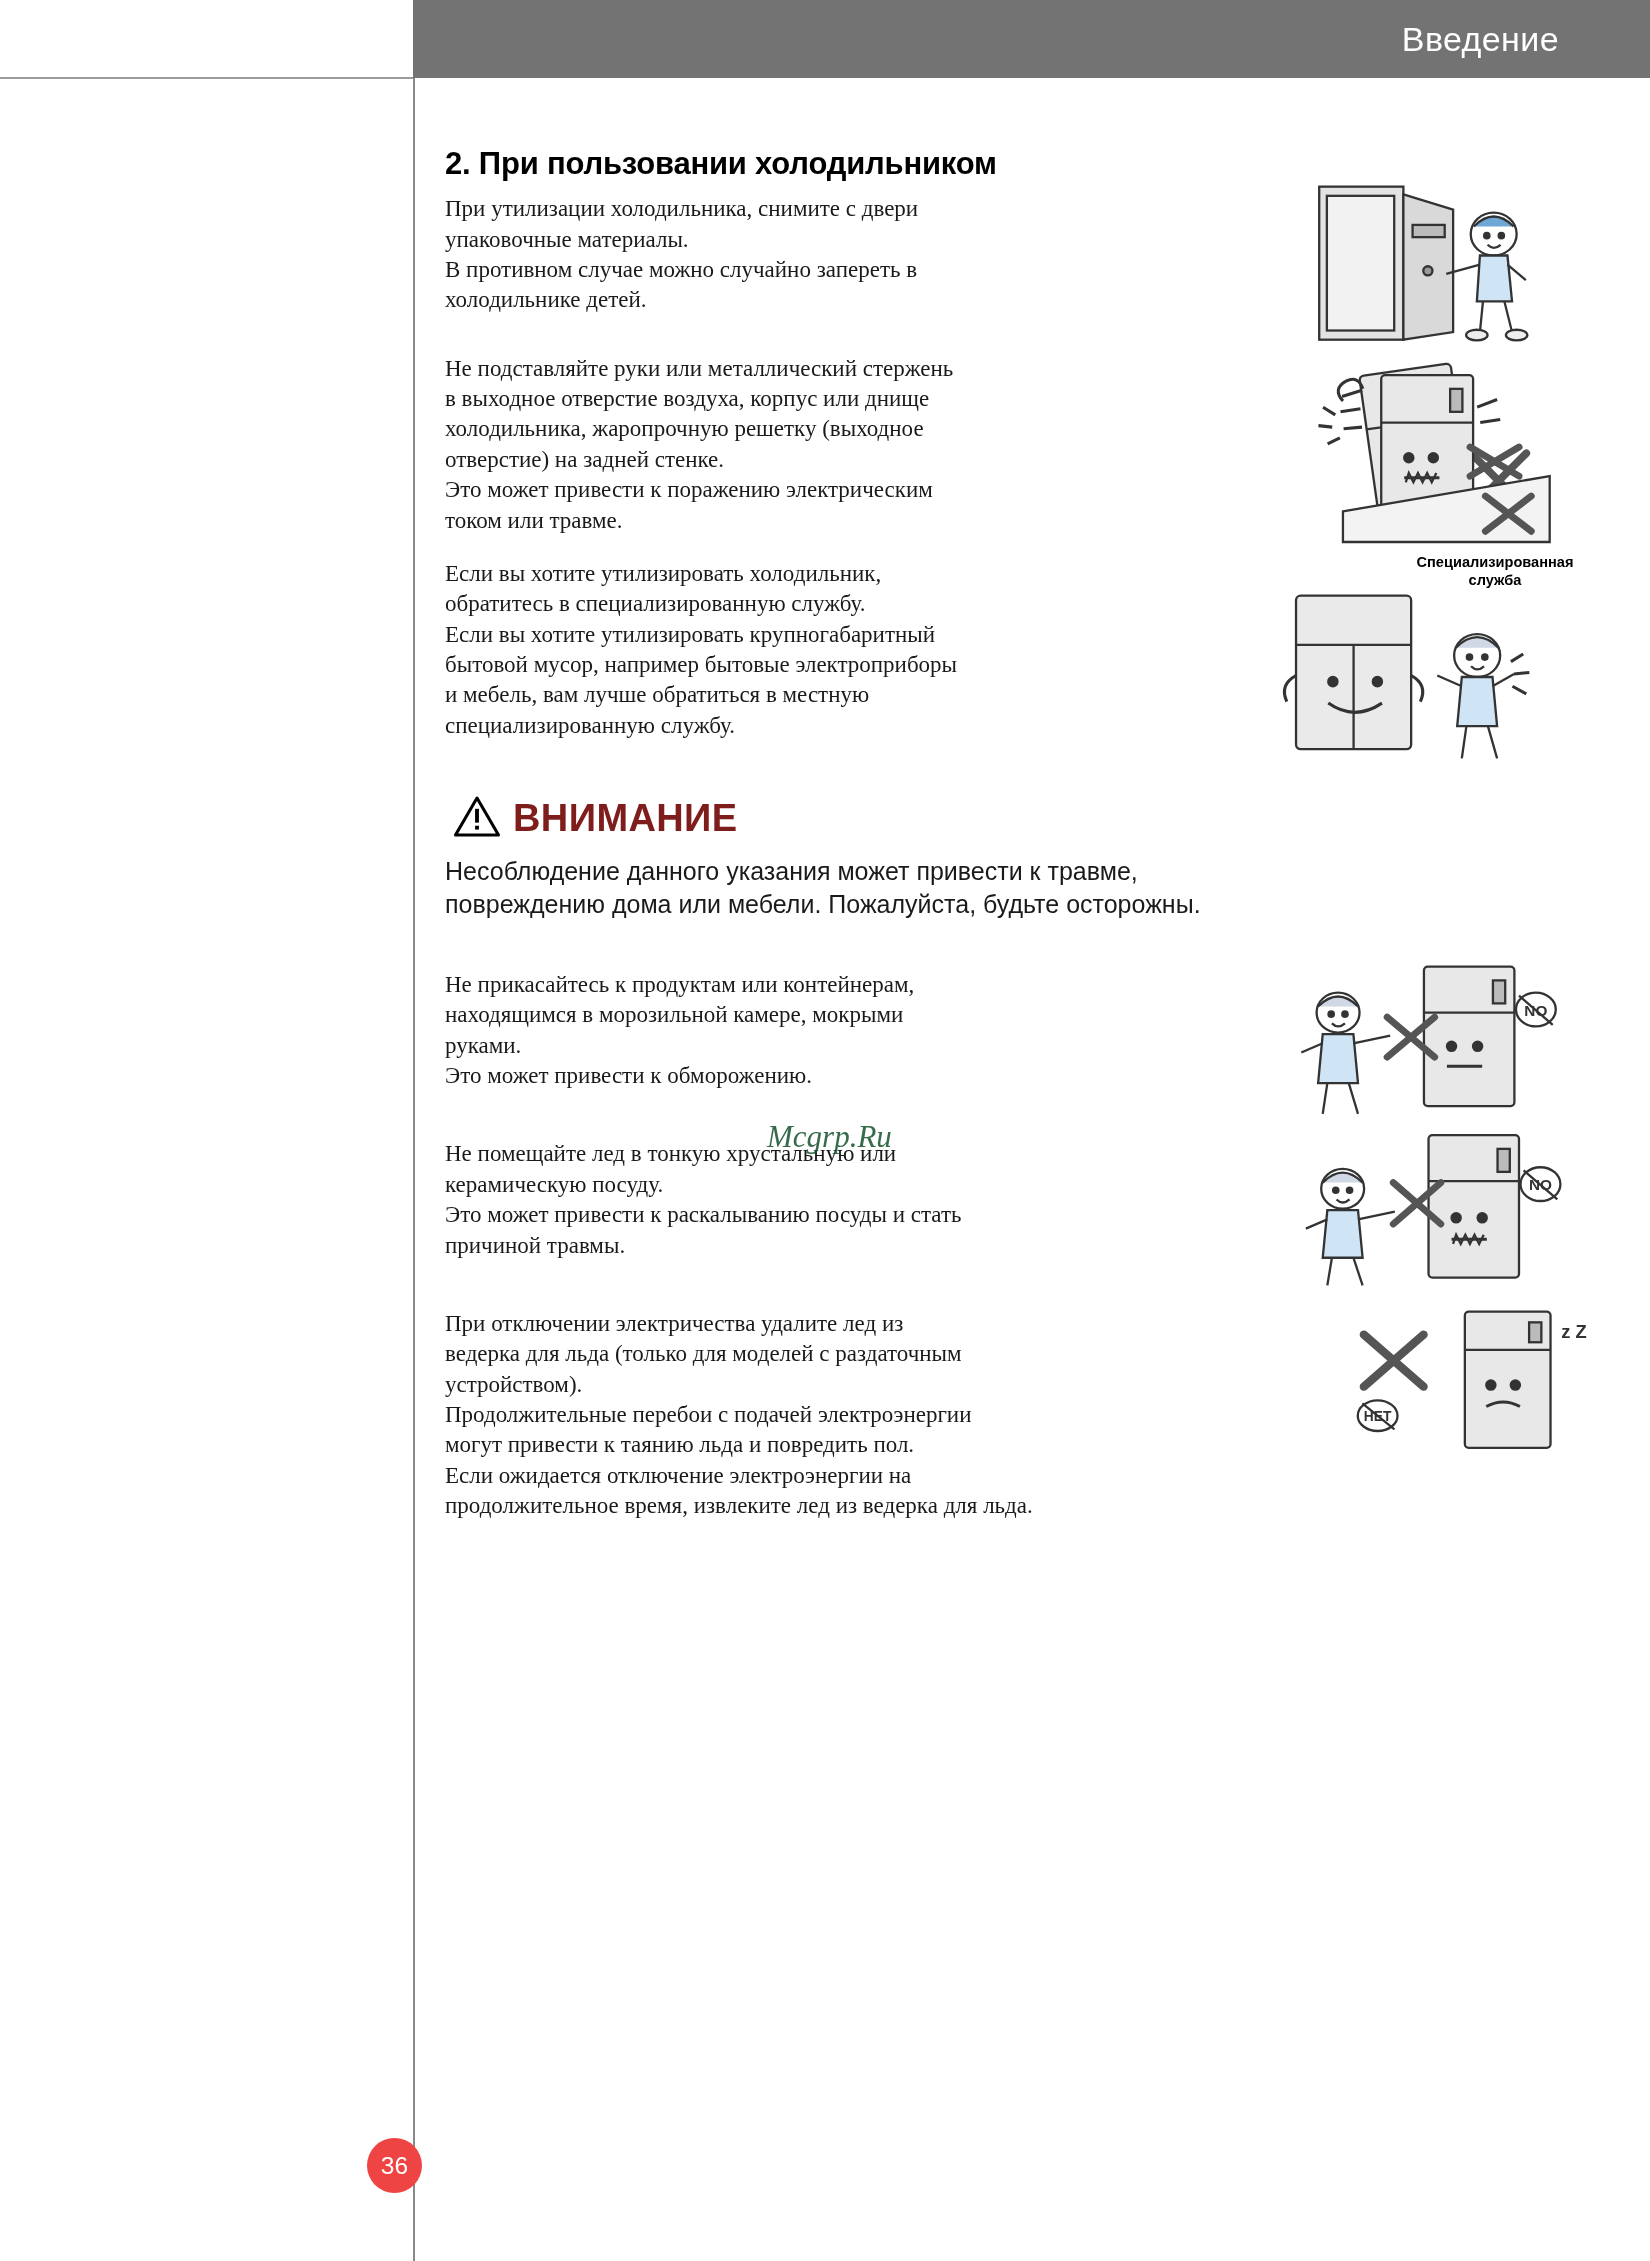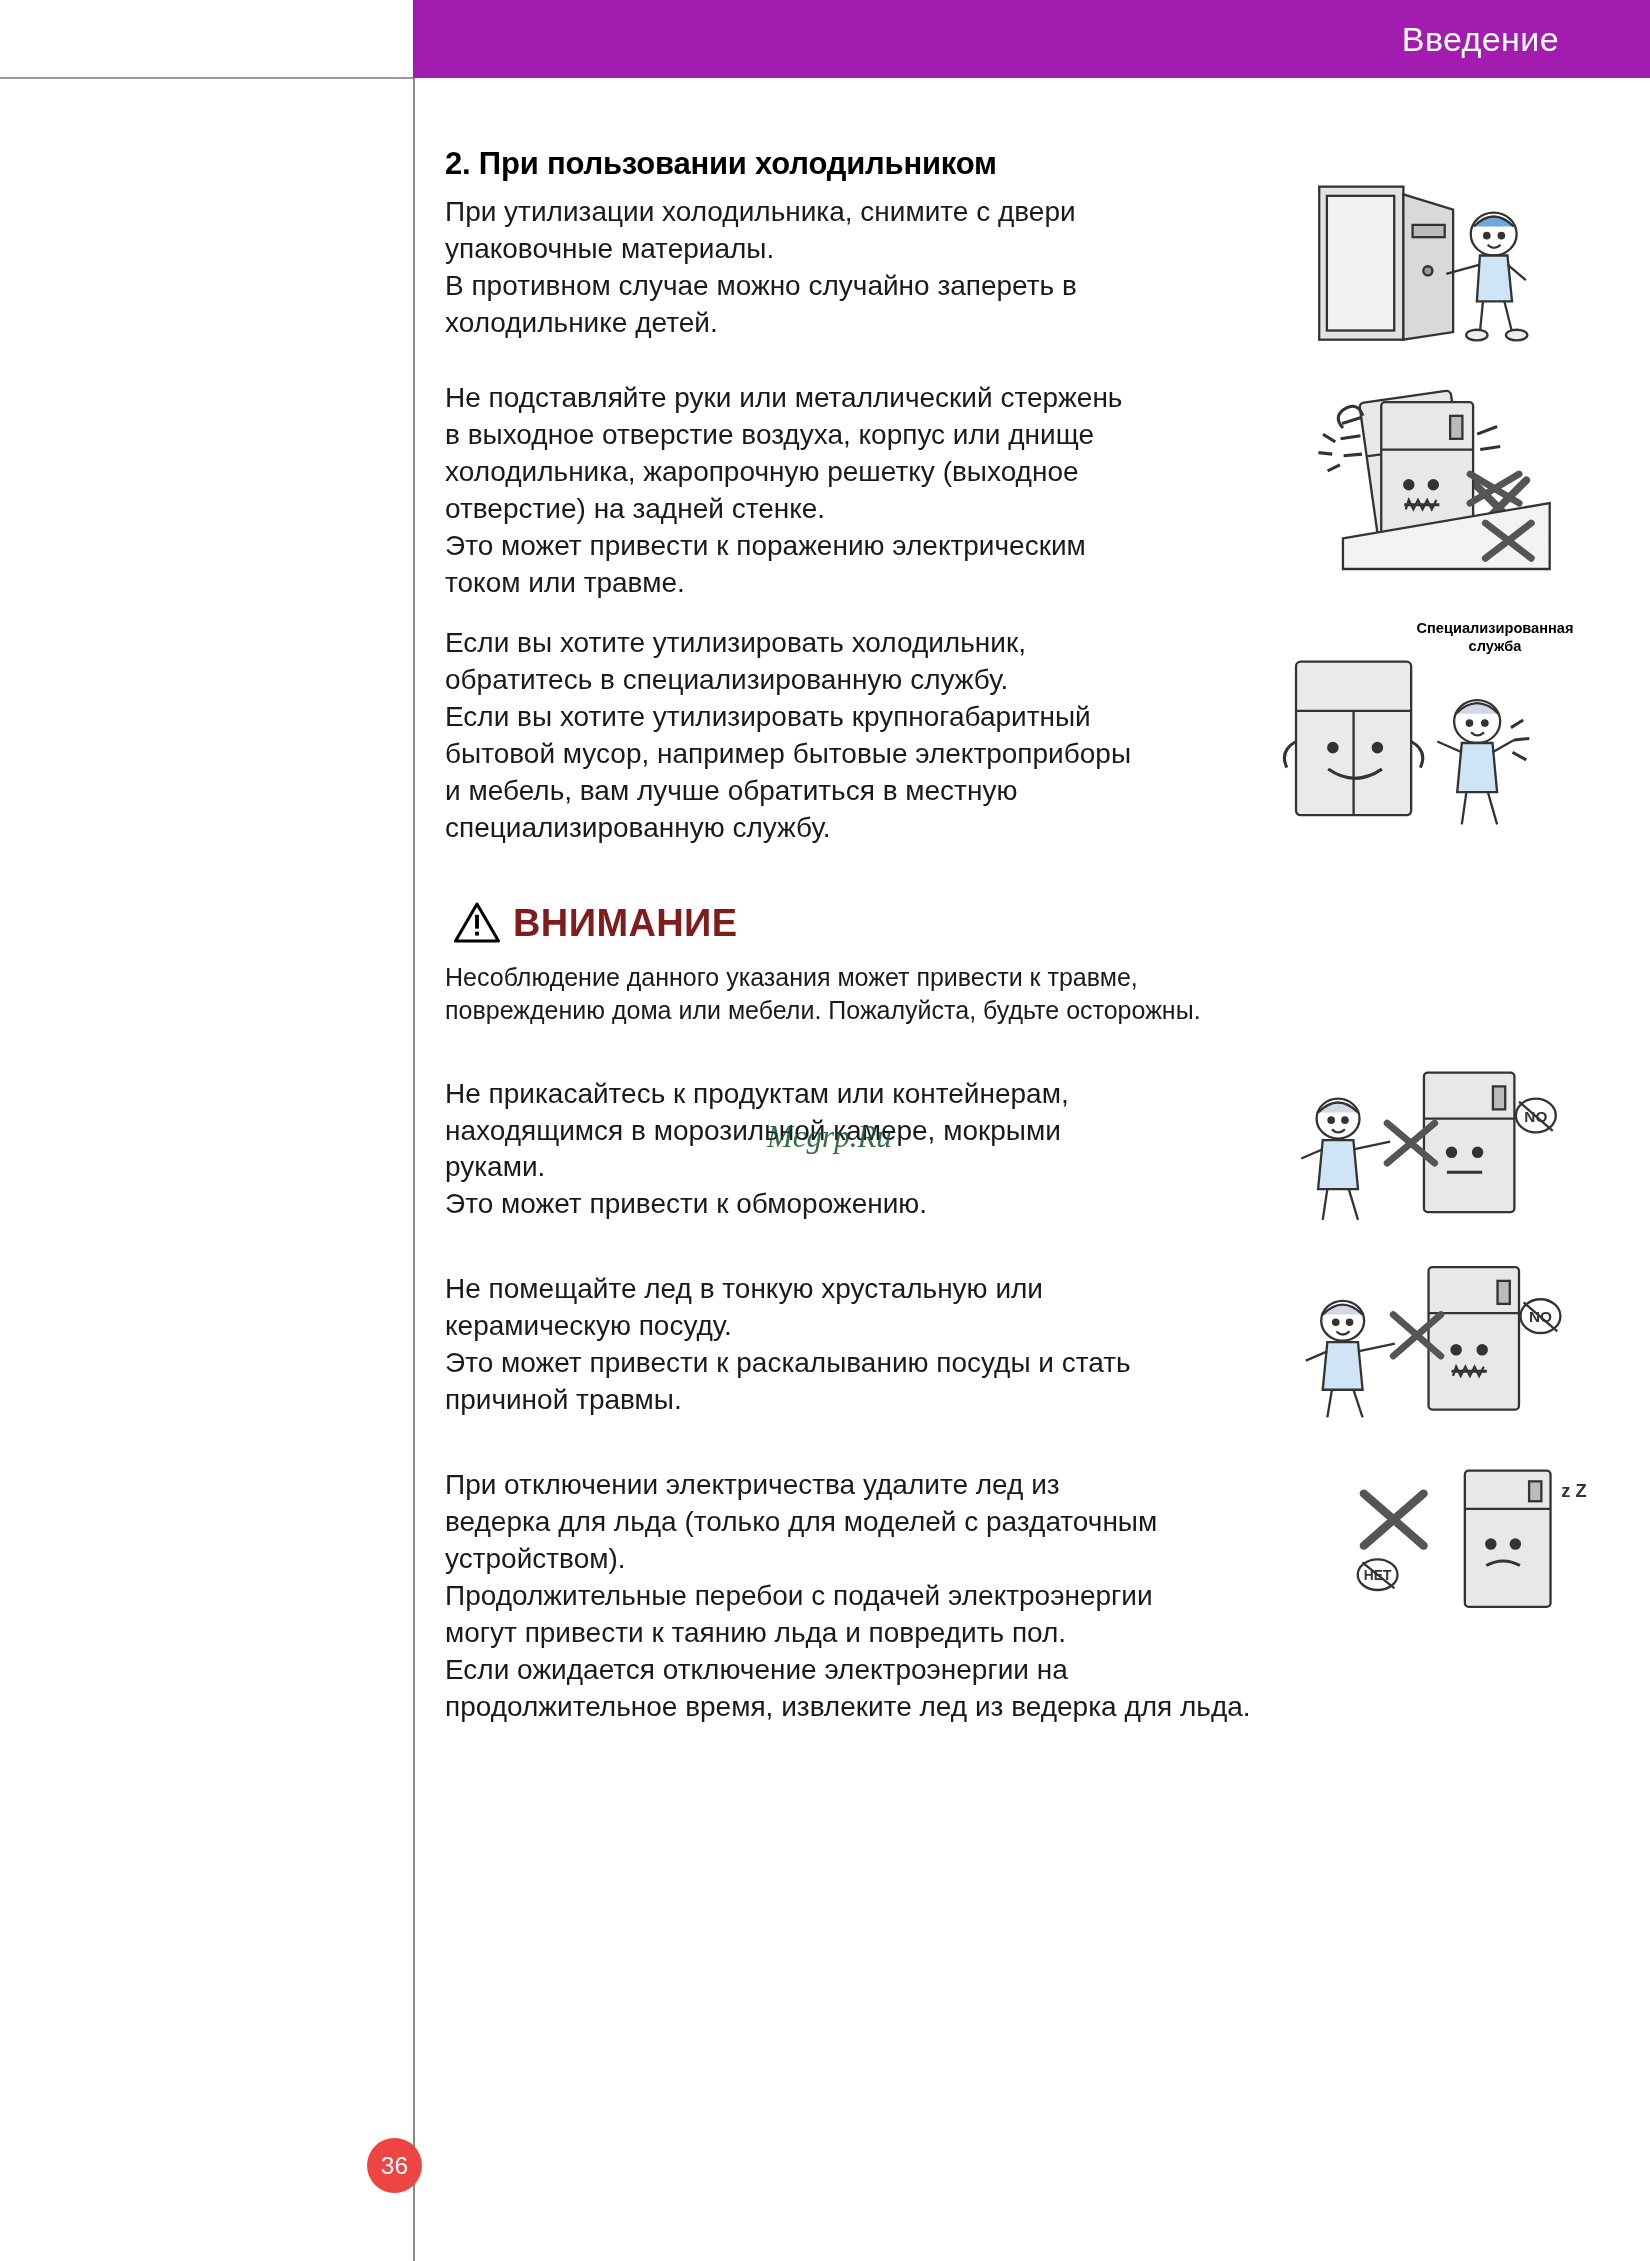--- a/index.html
+++ b/index.html
@@ -23,21 +23,21 @@
     background: #ffffff;
   }
 
   
   .header-bar {
     position: absolute;
     left: 413px;
     top: 0;
     width: 1238px;
     height: 78px;
-    background: #a21caf;
+    background: #737373;
   }
   .header-title {
     position: absolute;
     right: 92px;
     top: 20px;
     font-size: 34px;
     color: #ffffff;
     letter-spacing: 0.4px;
     white-space: nowrap;
   }
@@ -75,24 +75,25 @@
     color: #000000;
     margin: 0 0 12.3px 0;
     letter-spacing: -0.2px;
   }
 
   .block {
     position: relative;
     margin-bottom: 23px;
   }
   .block .text {
-    font-size: 28px;
+    font-size: 23px;
     line-height: 1.32;
     color: #1a1a1a;
     white-space: pre-line;
+    font-family: Liberation Serif, serif;
   }
   .block.with-art .text {
     width: 813px;
   }
 
   
   .art {
     position: absolute;
     right: -7.7px;
     top: 0;

